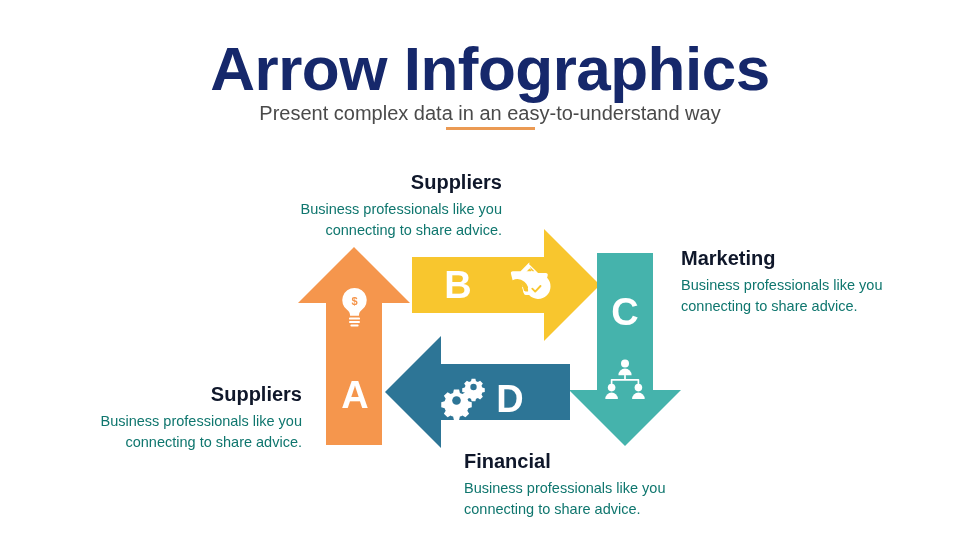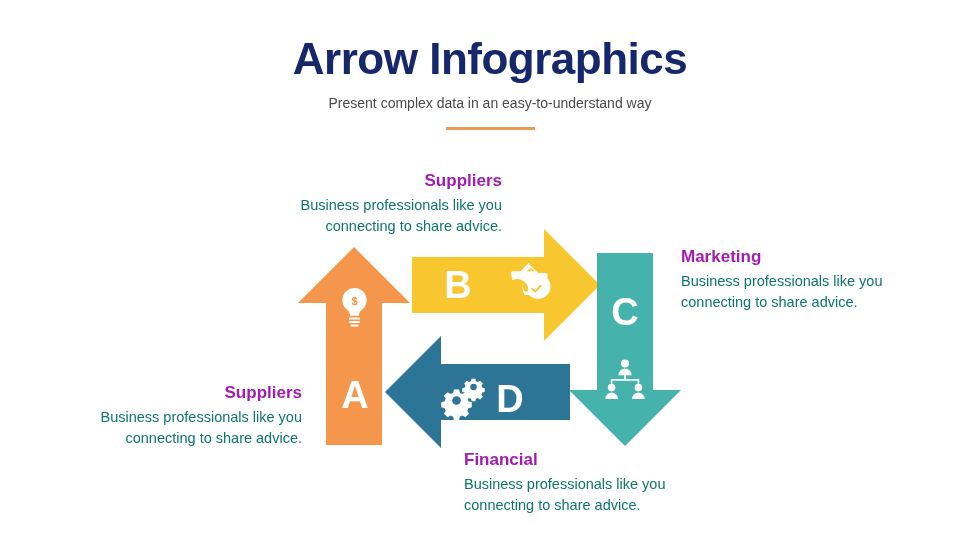--- a/index.html
+++ b/index.html
@@ -24,31 +24,31 @@
 
   
   #header {
     position: absolute;
     left: 0;
     top: 36px;
     width: 980px;
     text-align: center;
   }
   #title {
-    font-size: 44px;
+    font-size: 62px;
     font-weight: bold;
     color: #16286b;
     letter-spacing: -0.5px;
     line-height: 1.05;
     margin: 0;
   }
   #subtitle {
-    font-size: 14px;
+    font-size: 20px;
     color: #4a4a4a;
-    margin-top: 13px;
+    margin-top: 0;
     line-height: 1.2;
     font-weight: normal;
   }
   #divider {
     position: absolute;
     left: 446px;
     top: 127px;
     width: 89px;
     height: 3px;
     background: #eb9a53;
@@ -77,23 +77,23 @@
     line-height: 1;
     text-align: center;
   }
   #letter-a { left: 320px; top: 376px; width: 70px; }
   #letter-b { left: 430px; top: 266px; width: 56px; }
   #letter-c { left: 590px; top: 293px; width: 70px; }
   #letter-d { left: 482px; top: 380px; width: 56px; }
 
   
   .block-title {
-    font-size: 17px;
+    font-size: 20px;
     font-weight: bold;
-    color: #a21caf;
+    color: #0f172a;
     line-height: 1.25;
     margin: 0 0 4px 0;
   }
   .block-body {
     font-size: 14.5px;
     color: #0f766e;
     line-height: 1.42;
     margin: 0;
   }
   .txt-block { position: absolute; }

